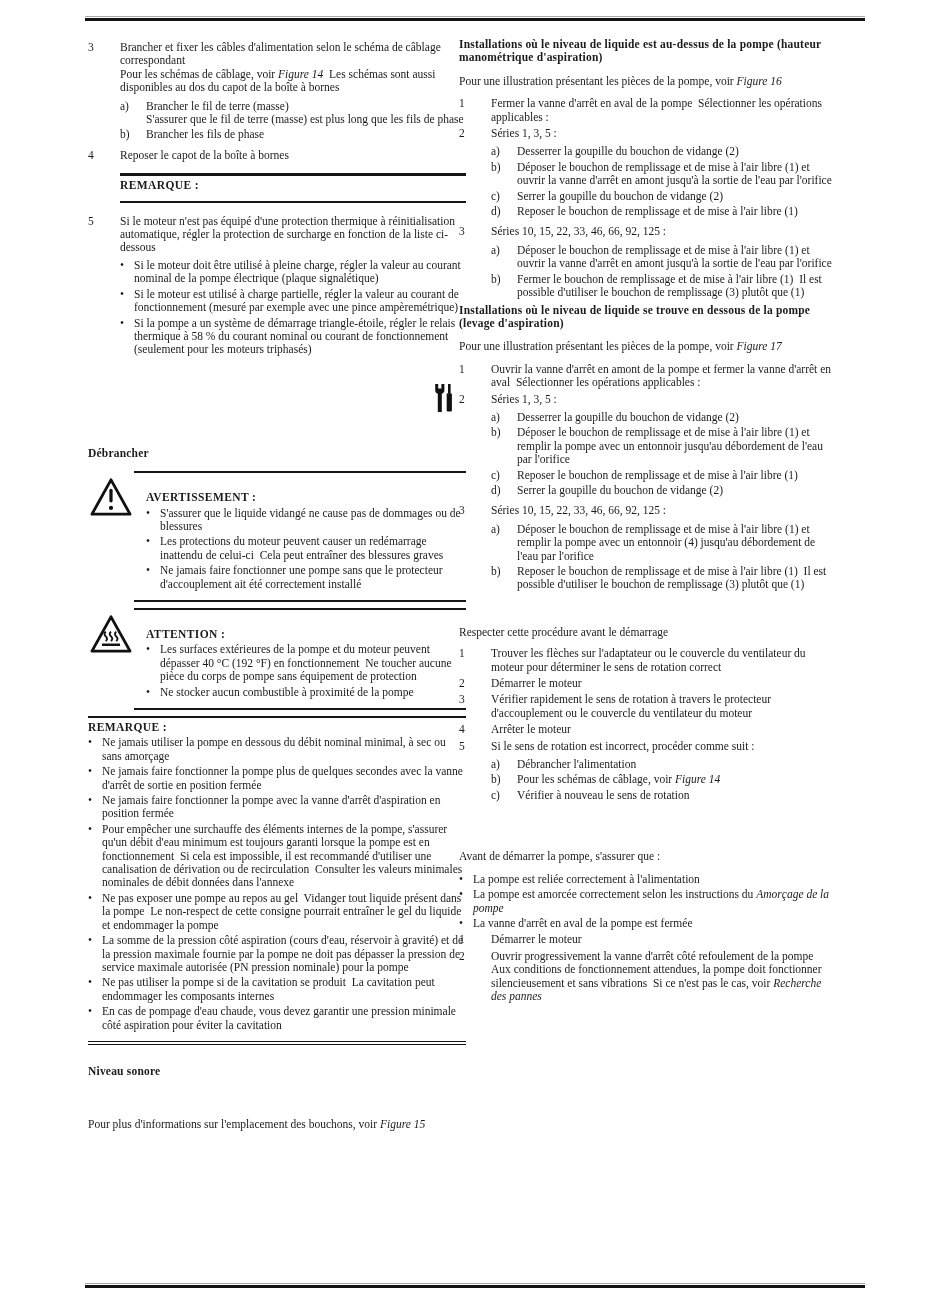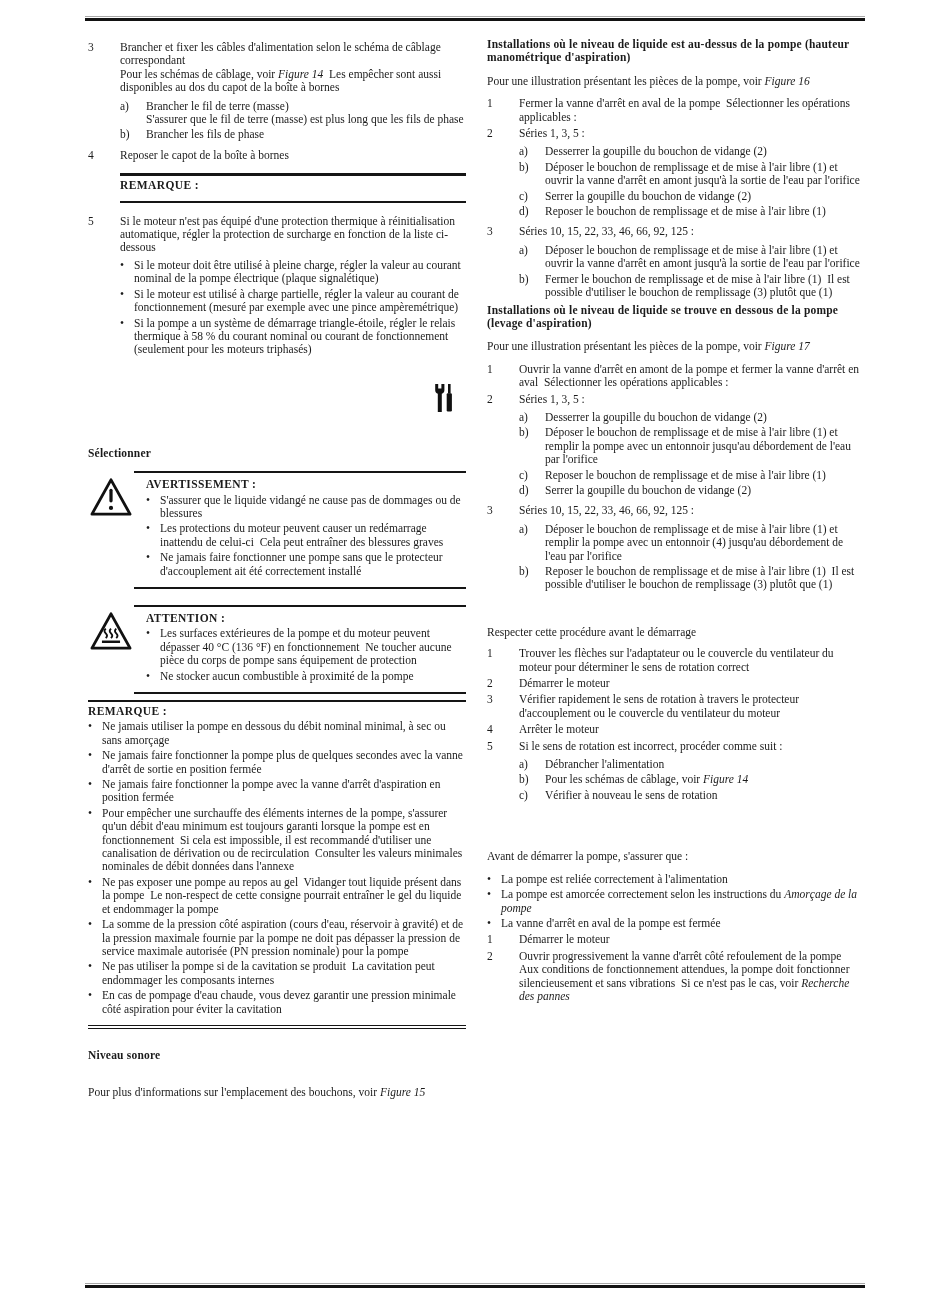--- a/index.html
+++ b/index.html
@@ -19,21 +19,21 @@
   
   .page-rule{position:absolute;left:85px;width:780px;}
   .page-rule .thin{height:1px;background:#a8a8a8;}
   .page-rule .thick{height:3px;background:#121212;margin-top:1px;}
   .page-rule.top{top:16px;}
   .page-rule.bottom{top:1283px;}
   .page-rule.bottom .thick{height:2.5px;}
 
   .col{position:absolute;top:38px;width:378px;}
   .col-left{left:88px;}
-  .col-right{left:487px;}
+  .col-right{left:459px;}
 
   
   .step{display:flex;align-items:flex-start;margin-top:3px;}
   .step-num{flex:0 0 32px;}
   .step-body{flex:1;min-width:0;}
   .sublist{margin:5px 0 4px;}
   .sub{display:flex;align-items:flex-start;margin-top:2px;}
   .sub-letter{flex:0 0 26px;}
   .sub-body{flex:1;min-width:0;}
 
@@ -42,32 +42,32 @@
   .bullet-dot{flex:0 0 14px;}
   .bullet-body{flex:1;min-width:0;}
 
   
   .note-title{font-weight:bold;letter-spacing:.4px;}
   .note1{margin:11px 0 0 32px;border-top:3px solid #151515;border-bottom:2px solid #151515;padding:3px 0 8px;}
   .note2{margin-top:6px;border-top:2px solid #151515;border-bottom:4px double #151515;padding:3px 0 9px;}
 
   
   .warnrow{display:flex;margin-top:11px;}
-  .warnrow.attn{margin-top:16px;justify-content:center;}
+  .warnrow.attn{margin-top:6px;justify-content:center;}
   .warnicon{flex:0 0 46px;display:flex;justify-content:center;align-items:flex-start;padding-top:6px;}
-  .warnbox{flex:1;min-width:0;border-top:2px solid #151515;border-bottom:2px solid #151515;padding:5px 0 9px;}
+  .warnbox{flex:1;min-width:0;border-top:2px solid #151515;border-bottom:2px solid #151515;padding:18px 0 9px;}
   .warnbox .note-title{margin-left:12px;}
   .warnbox .bullet{margin-left:12px;}
 
   .toolsrow{display:flex;justify-content:flex-end;padding-right:12px;margin-top:26px;height:32px;}
 
   .subhead{font-weight:bold;letter-spacing:.2px;margin-top:32px;}
   .subhead2{font-weight:bold;letter-spacing:.2px;margin-top:20px;}
   .para{margin-top:4px;}
-  .para.spaced{margin-top:24px;}
+  .para.spaced{margin-top:40px;}
 
   
   .rhead{font-weight:bold;letter-spacing:.2px;}
   .rsec{margin-top:0;}
   .rsec + .rsec{}
   .intro{margin-top:10px;}
   .steps{margin-top:9px;}
   .gap-lg{margin-top:30px;}
   .gap-md{margin-top:44px;}
   svg{display:block;}
@@ -85,21 +85,21 @@
       <div class="thin"></div>
       <div class="thick"></div>
     </div>
 
   <div class="col col-left">
 
     <div class="step">
       <span class="step-num t">3</span>
       <div class="step-body">
         <div><span class="t">Brancher et fixer les câbles d'alimentation selon le schéma de câblage correspondant</span></div>
-        <div><span class="t">Pour les schémas de câblage, voir </span><span class="t ref">Figure 14</span><span class="t">  Les empêcher sont aussi disponibles au dos du capot de la boîte à bornes</span></div>
+        <div><span class="t">Pour les schémas de câblage, voir </span><span class="t ref">Figure 14</span><span class="t">  Les schémas sont aussi disponibles au dos du capot de la boîte à bornes</span></div>
         <div class="sublist">
           <div class="sub">
             <span class="sub-letter t">a)</span>
             <div class="sub-body">
               <div><span class="t">Brancher le fil de terre (masse)</span></div>
               <div><span class="t">S'assurer que le fil de terre (masse) est plus long que les fils de phase</span></div>
             </div>
           </div>
           <div class="sub">
             <span class="sub-letter t">b)</span>
@@ -140,21 +140,21 @@
     </div>
 
     <div class="toolsrow">
       <svg width="22" height="30" viewBox="0 0 22 30">
         <path d="M3.2 1h3v4.6h3.2V1h3v6.2c0 1.9-1.1 3.1-2.6 3.6V29h-4V10.8C4.3 10.3 3.2 9.1 3.2 7.2z" fill="#111"></path>
         <rect x="16" y="1" width="2.6" height="9.5" fill="#111"></rect>
         <rect x="14.7" y="10.2" width="5.2" height="18.3" rx="1.2" fill="#111"></rect>
       </svg>
     </div>
 
-    <div class="subhead t">Sélectionner</div>
+    <div class="subhead t">Débrancher</div>
 
     <div class="warnrow">
       <div class="warnicon">
         <svg width="44" height="40" viewBox="0 0 46 42">
           <path d="M23 3 L43 39 H3 Z" fill="none" stroke="#111" stroke-width="3" stroke-linejoin="round"></path>
           <path d="M23 14 v11" stroke="#111" stroke-width="3.4" stroke-linecap="round" fill="none"></path>
           <circle cx="23" cy="32.5" r="2.2" fill="#111"></circle>
         </svg>
       </div>
       <div class="warnbox">
@@ -181,21 +181,21 @@
           <rect x="13.5" y="31" width="19" height="2.6" fill="#111"></rect>
           <path d="M17.5 18.5 c-1.8 1.7 -1.8 3.3 0 5 c1.8 1.7 1.8 3.3 0 5" stroke="#111" stroke-width="2" fill="none"></path>
           <path d="M23 18.5 c-1.8 1.7 -1.8 3.3 0 5 c1.8 1.7 1.8 3.3 0 5" stroke="#111" stroke-width="2" fill="none"></path>
           <path d="M28.5 18.5 c-1.8 1.7 -1.8 3.3 0 5 c1.8 1.7 1.8 3.3 0 5" stroke="#111" stroke-width="2" fill="none"></path>
         </svg>
       </div>
       <div class="warnbox">
         <div class="note-title t">ATTENTION :</div>
         <div class="bullet">
             <span class="bullet-dot">•</span>
-            <div class="bullet-body"><span class="t">Les surfaces extérieures de la pompe et du moteur peuvent dépasser 40 °C (136 °F) en fonctionnement  Ne toucher aucune pièce du corps de pompe sans équipement de protection</span></div>
+            <div class="bullet-body"><span class="t">Les surfaces extérieures de la pompe et du moteur peuvent dépasser 40 °C (192 °F) en fonctionnement  Ne toucher aucune pièce du corps de pompe sans équipement de protection</span></div>
           </div>
         <div class="bullet">
             <span class="bullet-dot">•</span>
             <div class="bullet-body"><span class="t">Ne stocker aucun combustible à proximité de la pompe</span></div>
           </div>
       </div>
     </div>
 
     <div class="note2">
       <div class="note-title t">REMARQUE :</div>

